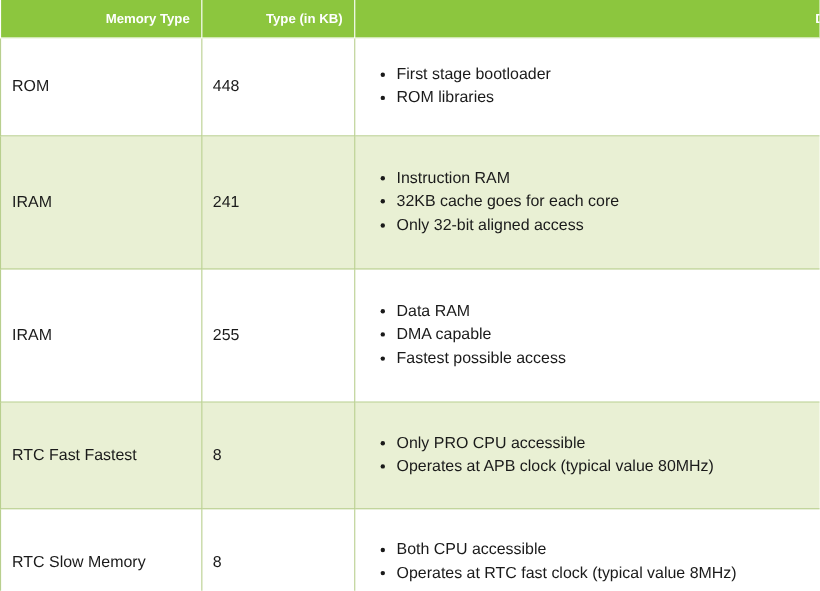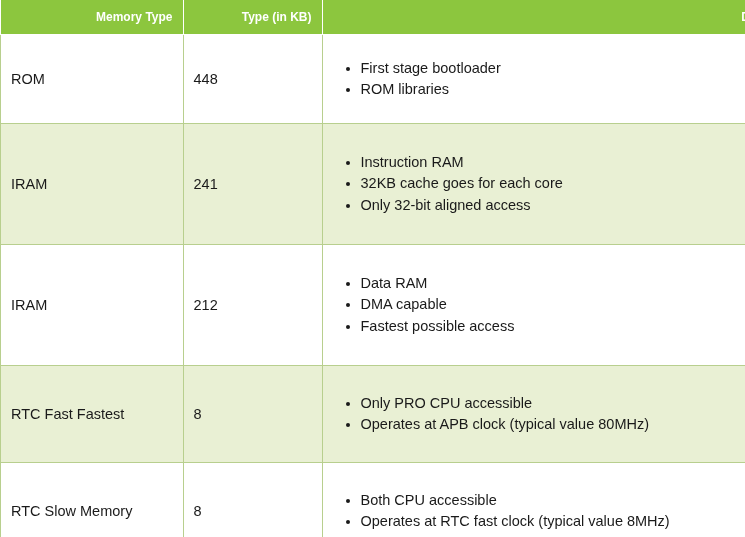--- a/index.html
+++ b/index.html
@@ -101,21 +101,21 @@
         <td class="col-details">
           <ul class="detail-list">
             <li>Instruction RAM</li>
             <li>32KB cache goes for each core</li>
             <li>Only 32-bit aligned access</li>
           </ul>
         </td>
       </tr>
       <tr class="row-white row-dram">
         <td class="col-type">IRAM</td>
-        <td class="col-size">212</td>
+        <td class="col-size">255</td>
         <td class="col-details">
           <ul class="detail-list">
             <li>Data RAM</li>
             <li>DMA capable</li>
             <li>Fastest possible access</li>
           </ul>
         </td>
       </tr>
       <tr class="row-tint row-rtcfast">
         <td class="col-type">RTC Fast Fastest</td>

